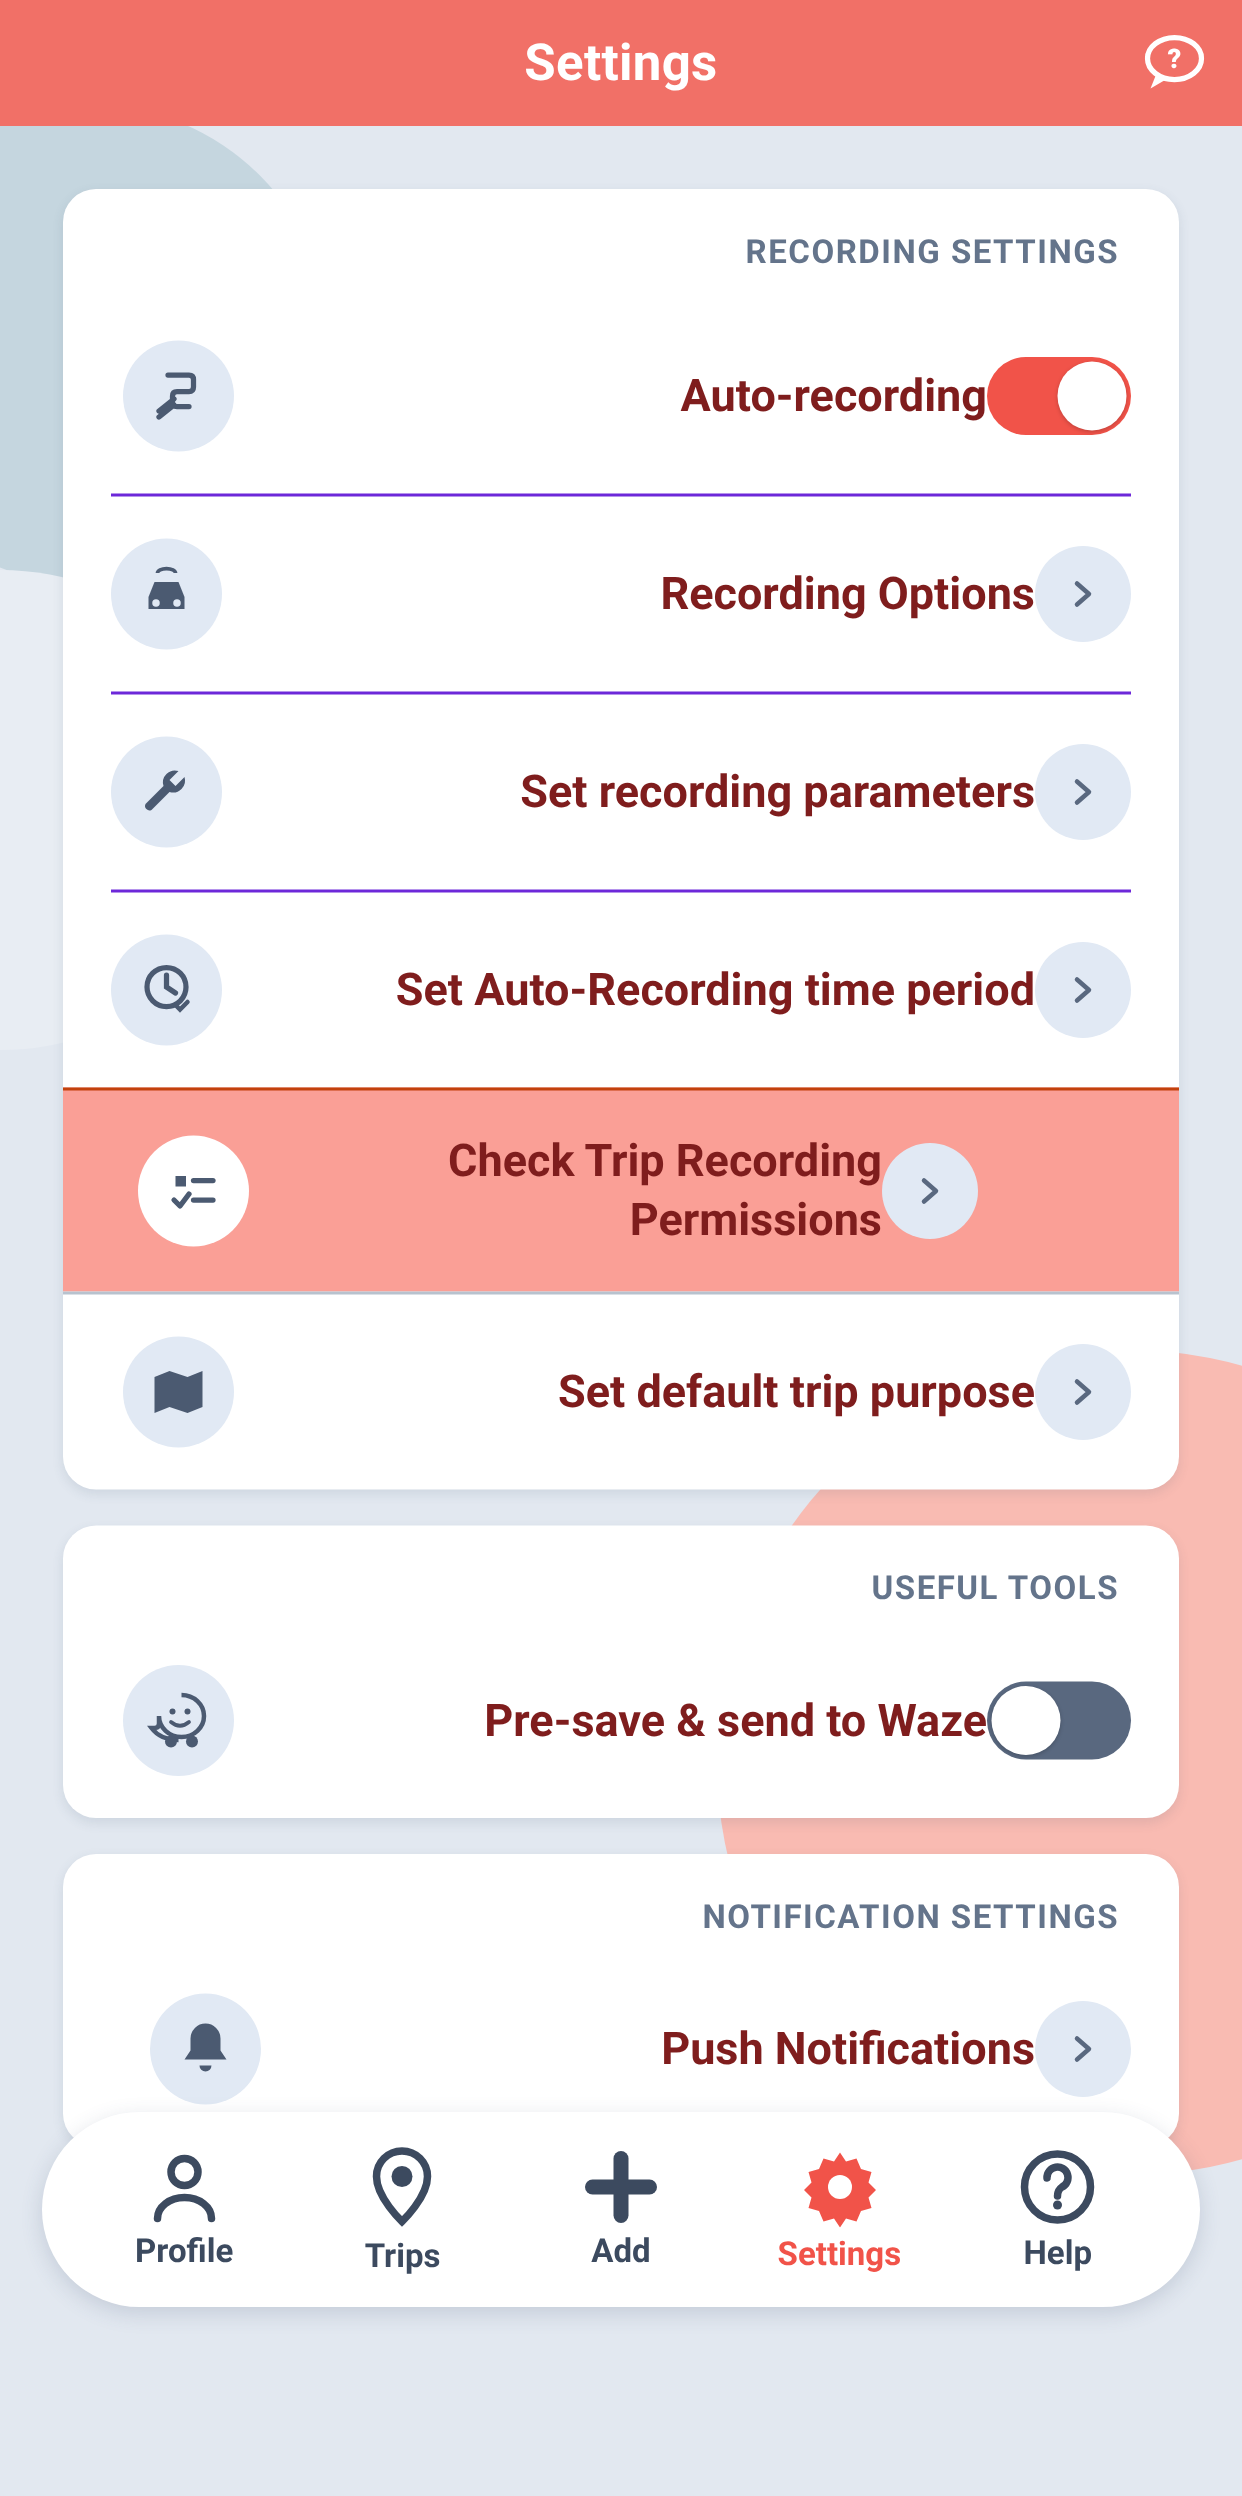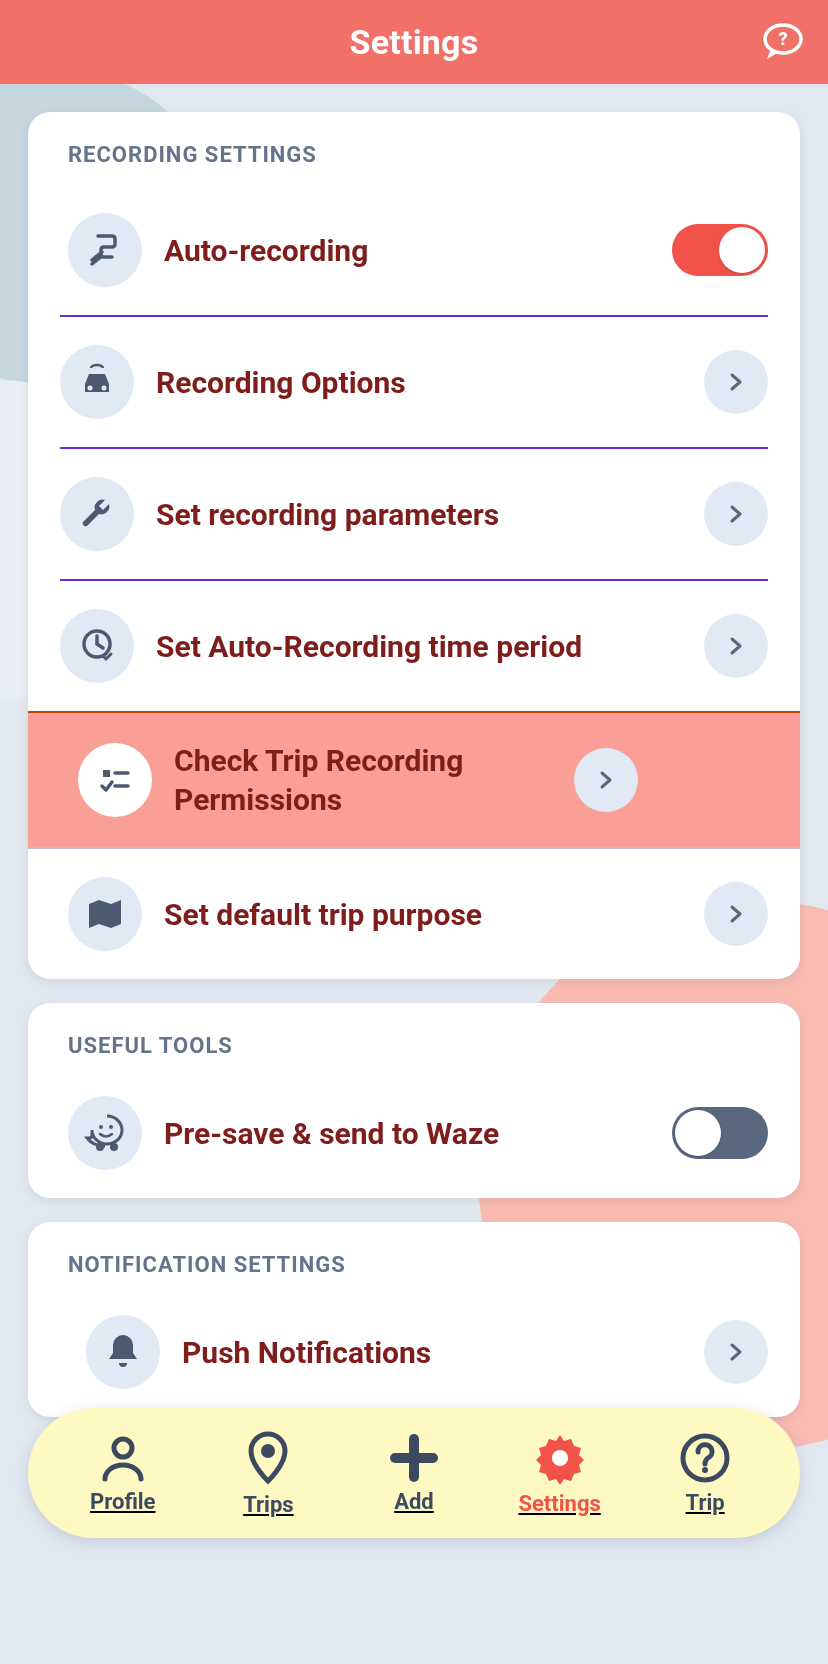--- a/index.html
+++ b/index.html
@@ -31,21 +31,21 @@
   }
   .header-help {
     position: absolute;
     right: 24px;
     top: 50%;
     transform: translateY(-50%);
     width: 42px; height: 42px;
     display: flex; align-items: center; justify-content: center;
   }
 
-  .content { position: relative; z-index: 1; padding: 28px; }
+  .content { position: relative; z-index: 1; padding: 42px; text-align: right; }
 
   .card {
     background: #fff;
     border-radius: 22px;
     box-shadow: 0 3px 8px rgba(60,80,110,0.12);
     margin-bottom: 24px;
   }
   .card-header {
     padding: 30px 40px 18px;
     color: #64748B;
@@ -101,29 +101,28 @@
   .toggle .knob { position: absolute; top: 3px; width: 46px; height: 46px; background: #fff; border-radius: 50%; box-shadow: 0 1px 3px rgba(0,0,0,0.2);}
   .toggle.on .knob { right: 3px; }
   .toggle.off .knob { left: 3px; }
 
   
   .bottom-nav {
     position: absolute;
     left: 28px; right: 28px;
     bottom: 126px;
     height: 130px;
-    background: #fef9c3;
+    background: #ffffff;
     border-radius: 65px;
     box-shadow: 0 4px 14px rgba(60,80,110,0.18);
     display: flex;
     align-items: center;
     justify-content: space-around;
     padding: 0 22px;
     z-index: 3;
-    text-decoration: underline;
   }
   .nav-item { display: flex; flex-direction: column; align-items: center; gap: 6px; width: 120px;}
   .nav-label { font-size: 22px; font-weight: 700; color: #3C4A5F; }
   .nav-item.active .nav-label { color: #F15349; }
 
   svg { display: block; }
 </style>
 </head>
 <body>
 
@@ -307,15 +306,15 @@
       <circle cx="27" cy="27" r="8" fill="#fff"></circle>
     </svg>
     <div class="nav-label">Settings</div>
   </div>
   <div class="nav-item">
     <svg width="52" height="52" viewBox="0 0 52 52">
         <circle cx="26" cy="26" r="22" fill="none" stroke="#3C4A5F" stroke-width="5"></circle>
         <path d="M19 20 a7 7 0 1 1 10 6 q-3 2 -3 6" fill="none" stroke="#3C4A5F" stroke-width="5" stroke-linecap="round"></path>
         <circle cx="26" cy="38" r="3" fill="#3C4A5F"></circle>
       </svg>
-    <div class="nav-label">Trip</div>
+    <div class="nav-label">Help</div>
   </div>
 </div>
 
 </body></html>

